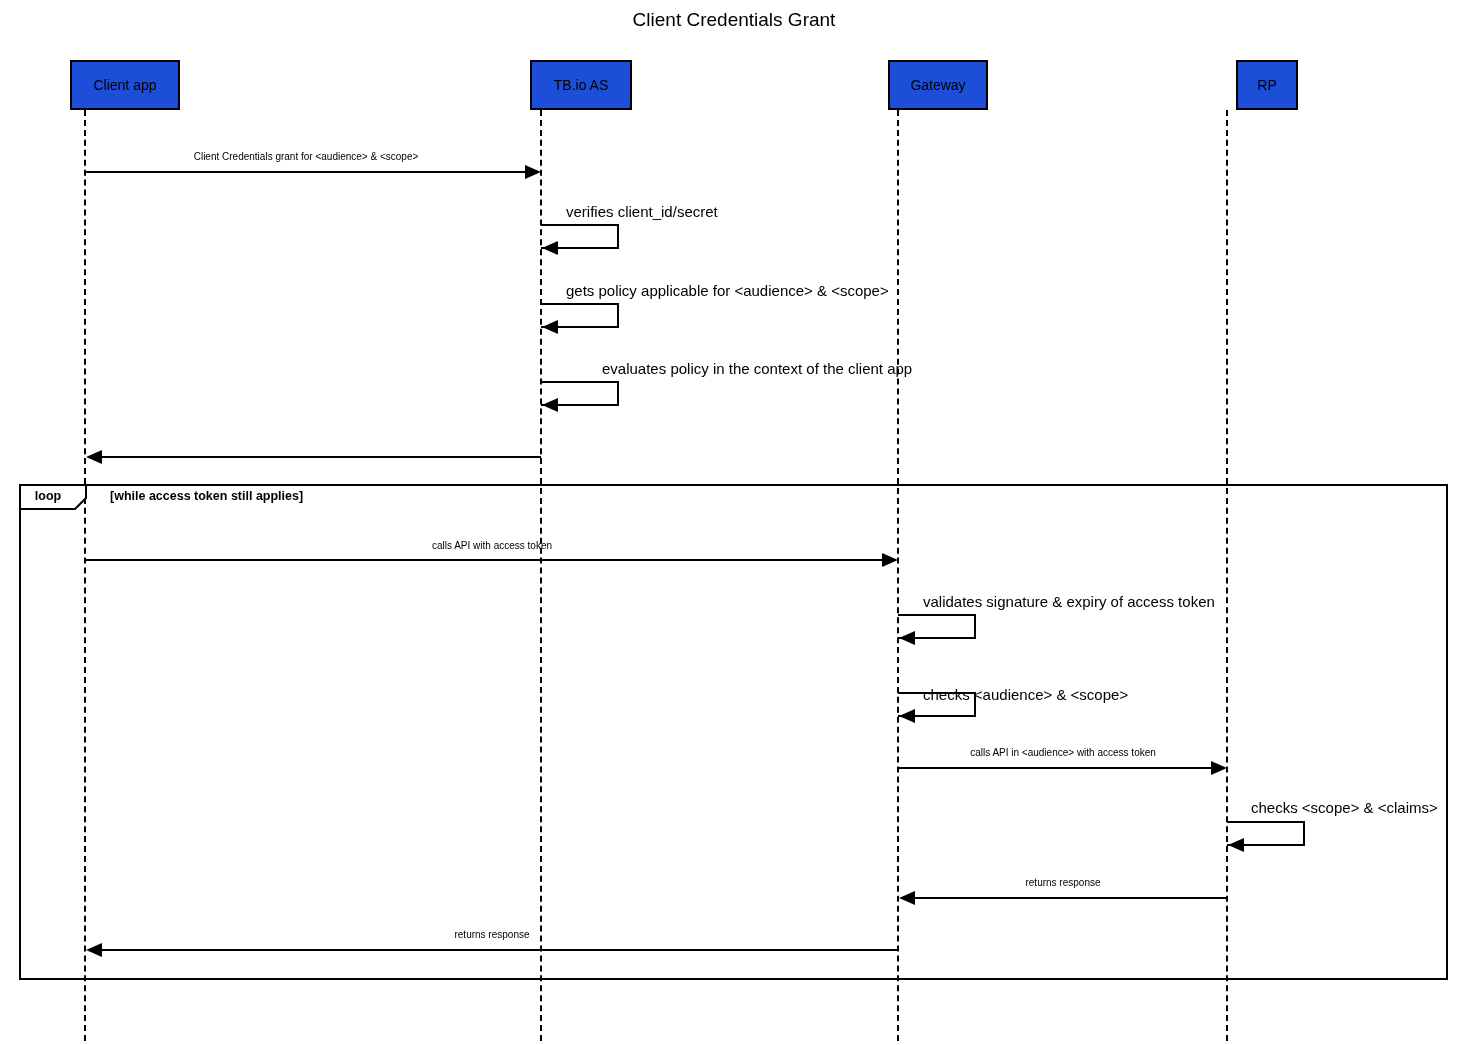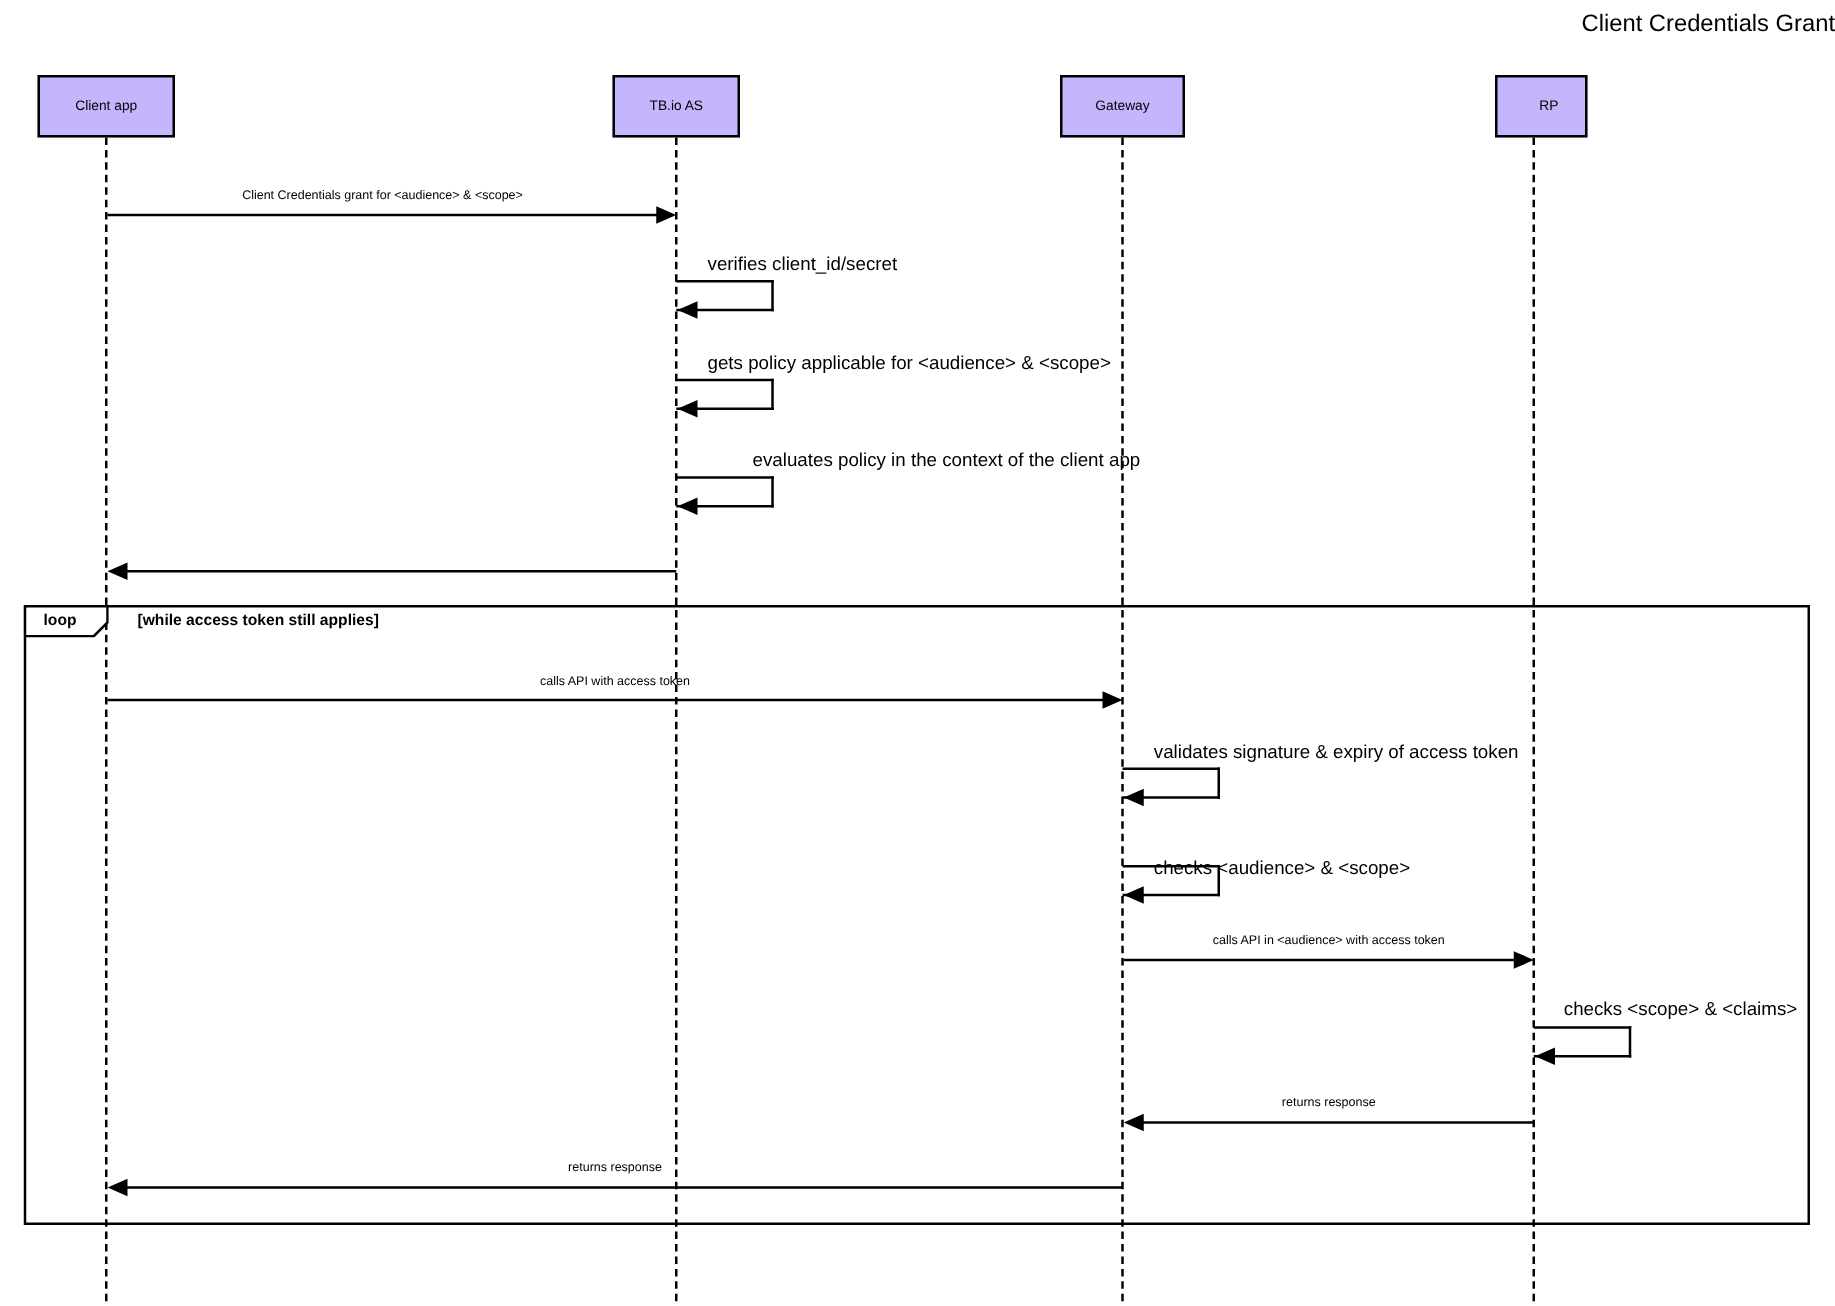--- a/index.html
+++ b/index.html
@@ -8,35 +8,36 @@
     width: 1468px;
     height: 1045px;
     background: #ffffff;
     font-family: "Liberation Sans", sans-serif;
     color: #000000;
     overflow: hidden;
   }
   .title {
     position: absolute;
     top: 9px; left: 0; width: 100%;
-    text-align: right;
+    text-align: center;
     font-size: 19px;
     font-weight: 400;
   }
   .pbox {
     position: absolute;
     top: 60px;
     height: 46px;
     border: 2px solid #000;
-    background: #c4b5fd;
+    background: #1d4ed8;
     display: flex;
     align-items: center;
     justify-content: center;
-    font-size: 11px;
+    font-size: 14px;
     box-sizing: content-box;
+    margin-left: 40px;
   }
   .lifeline {
     position: absolute;
     top: 110px;
     height: 931px;
     width: 0;
     border-left: 2px dashed #000;
   }
   .msg-label {
     position: absolute;
@@ -111,21 +112,21 @@
 
   <div class="pbox" style="left:30px;width:106px;">
     <span>Client app</span>
   </div>
   <div class="pbox" style="left:490px;width:98px;">
     <span>TB.io AS</span>
   </div>
   <div class="pbox" style="left:848px;width:96px;">
     <span>Gateway</span>
   </div>
-  <div class="pbox" style="left:1196px;width:58px;padding-left:12px;">
+  <div class="pbox" style="left:1196px;width:58px;">
     <span>RP</span>
   </div>
 
   <div class="lifeline" style="left:84px;"></div>
   <div class="lifeline" style="left:540px;"></div>
   <div class="lifeline" style="left:897px;"></div>
   <div class="lifeline" style="left:1226px;"></div>
 
   <div class="msg-label" style="left:86px;width:440px;top:151px;">Client Credentials grant for &lt;audience&gt; &amp; &lt;scope&gt;</div>
   <div class="msg-line" style="left:86px;top:171px;width:441px;"></div>

